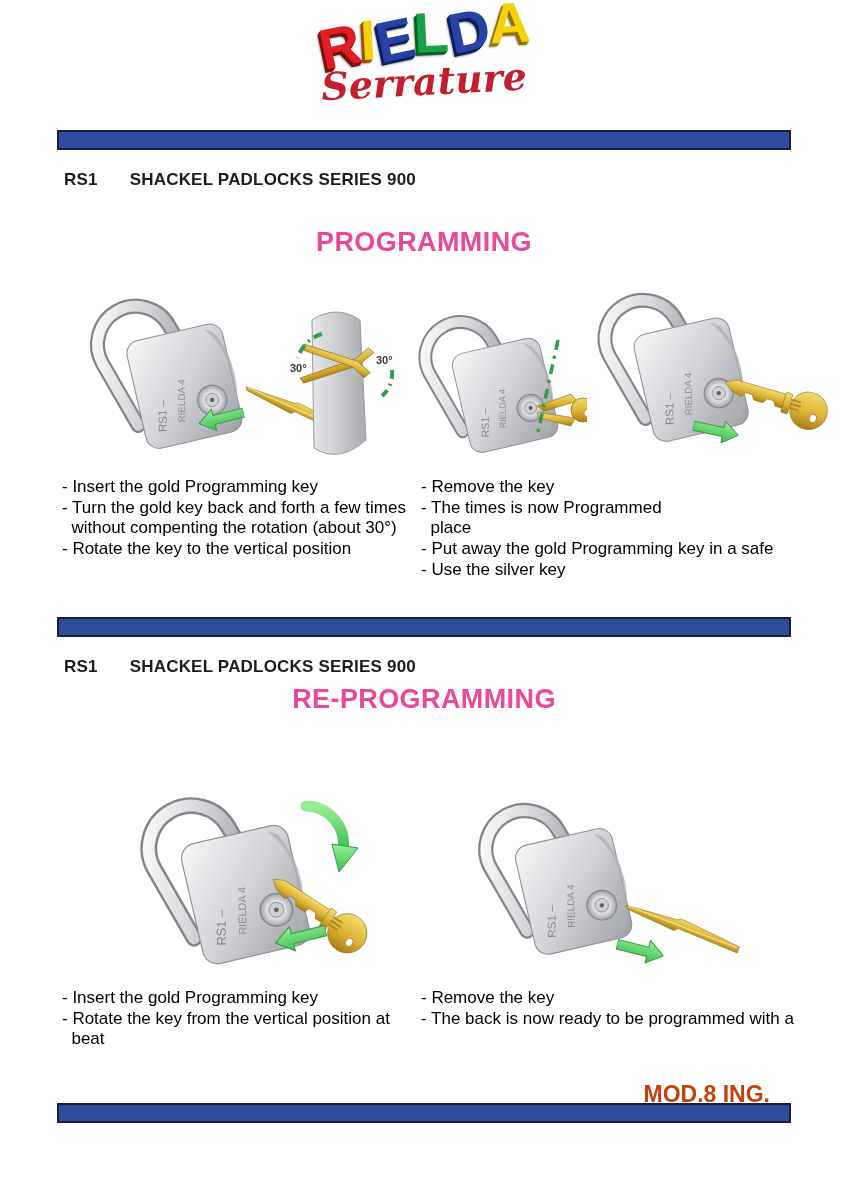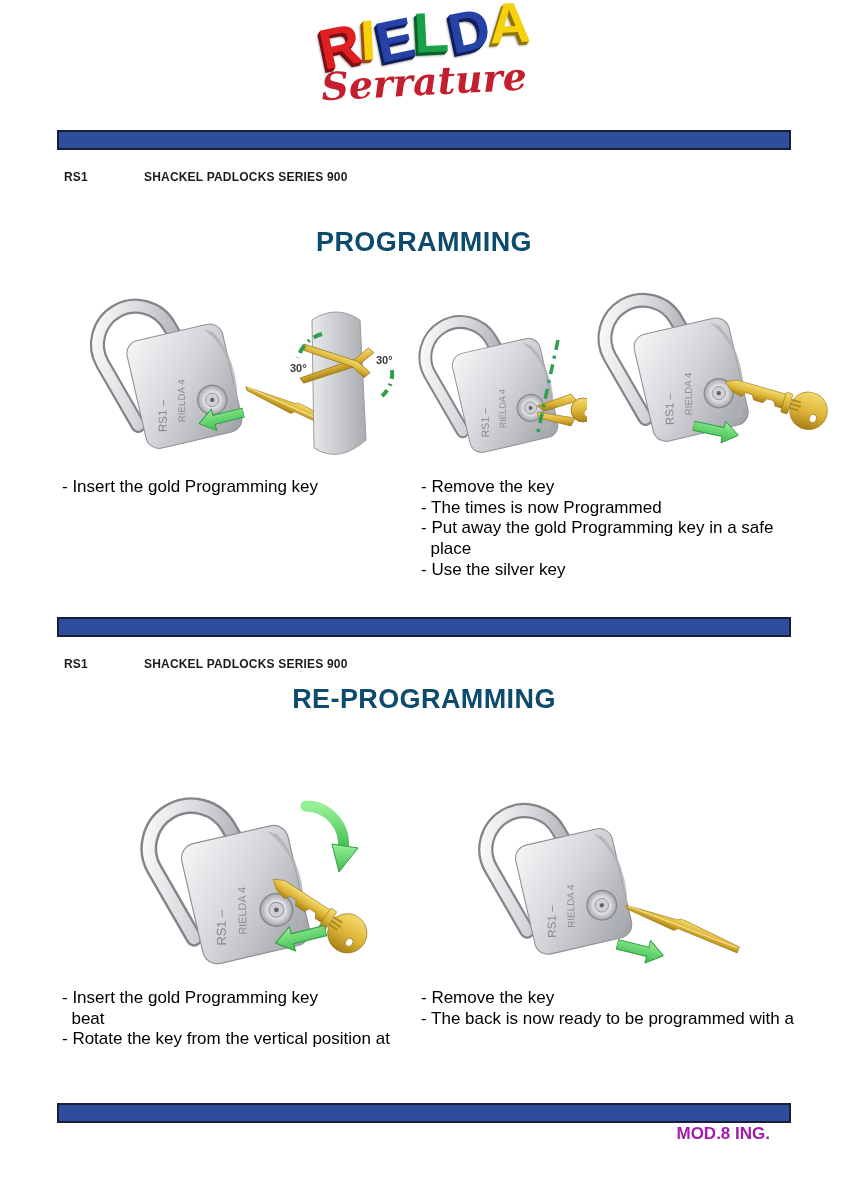--- a/index.html
+++ b/index.html
@@ -9,27 +9,27 @@
   
   .logo{position:absolute;top:8px;left:0;right:0;text-align:center;}
   .logo-word{display:inline-block;transform:rotate(-7deg);line-height:1;white-space:nowrap;}
   .logo-letter{display:inline-block;font-weight:bold;font-size:57px;padding:0 1px;letter-spacing:-2px;}
   .logo-letter:nth-child(odd){transform:rotate(-5deg);}
   .logo-letter:nth-child(even){transform:rotate(4deg) translateY(-3px);}
   .logo-script{margin-top:-6px;font-family:"DejaVu Serif",serif;font-style:italic;font-weight:600;
                font-size:38px;transform:rotate(-3deg);}
 
   .bar{position:absolute;left:57px;width:730px;height:16px;background:#2e4d9c;border:2px solid #1d1d3a;}
-  .sec-head{position:absolute;left:64px;font-size:12px;font-weight:600;color:#1c1b1d;display:flex;gap:56px;letter-spacing:0.2px;}
+  .sec-head{position:absolute;left:64px;font-size:17px;font-weight:600;color:#1c1b1d;display:flex;gap:32px;letter-spacing:0.2px;}
   .red-title{position:absolute;left:0;right:0;text-align:center;font-size:27px;font-weight:800;
-             color:#0c4a6e;letter-spacing:0.4px;}
+             color:#ec4899;letter-spacing:0.4px;}
   .instr{position:absolute;font-size:17px;line-height:1.22;color:#000000;}
   .instr-line{white-space:pre-wrap;}
   .scene{position:absolute;}
-  .footer-label{position:absolute;top:1124px;right:78px;font-size:17px;font-weight:600;color:#a21caf;}
+  .footer-label{position:absolute;top:1081px;right:78px;font-size:23px;font-weight:600;color:#c2410c;}
 </style>
 </head>
 <body>
 
 <div class="page">
 
   <svg width="0" height="0" style="position:absolute">
     <defs>
       <linearGradient id="gSilverBody" x1="0" y1="0" x2="1" y2="1">
         <stop offset="0" stop-color="#f7f7f9"></stop>
@@ -154,26 +154,29 @@
   </svg>
 
   <svg class="scene" style="left:558px;top:266px" width="285" height="206" viewBox="0 0 285 206">
     <use href="#padlock" x="0" y="4" width="212" height="186"></use>
     <use href="#goldkey" width="115" height="42" transform="translate(170,102) rotate(16)"></use>
     <use href="#greenArrowR" width="46" height="24" transform="translate(138,148) rotate(12)"></use>
   </svg>
 
   <div class="instr" style="left:62px;top:477px;width:356px">
       <div class="instr-line">- Insert the gold Programming key</div>
+      <div class="instr-line">- Turn the gold key back and forth a few times</div>
+      <div class="instr-line">  without compenting the rotation (about 30°)</div>
+      <div class="instr-line">- Rotate the key to the vertical position</div>
     </div>
   <div class="instr" style="left:421px;top:477px;width:380px">
       <div class="instr-line">- Remove the key</div>
       <div class="instr-line">- The times is now Programmed</div>
+      <div class="instr-line">  place</div>
       <div class="instr-line">- Put away the gold Programming key in a safe</div>
-      <div class="instr-line">  place</div>
       <div class="instr-line">- Use the silver key</div>
     </div>
 
   <div class="bar" style="top:617px"></div>
 
   <div class="sec-head" style="top:657px">
     <span>RS1</span>
     <span>SHACKEL PADLOCKS SERIES 900</span>
   </div>
 
@@ -188,22 +191,22 @@
   </svg>
 
   <svg class="scene" style="left:438px;top:778px" width="352" height="206" viewBox="0 0 352 206">
     <use href="#padlock" x="0" y="2" width="216" height="189"></use>
     <use href="#goldblade" width="124" height="18" transform="translate(190,120) rotate(21)"></use>
     <use href="#greenArrowR" width="48" height="25" transform="translate(182,154) rotate(14)"></use>
   </svg>
 
   <div class="instr" style="left:62px;top:988px;width:356px">
       <div class="instr-line">- Insert the gold Programming key</div>
+      <div class="instr-line">- Rotate the key from the vertical position at</div>
       <div class="instr-line">  beat</div>
-      <div class="instr-line">- Rotate the key from the vertical position at</div>
     </div>
   <div class="instr" style="left:421px;top:988px;width:390px">
       <div class="instr-line">- Remove the key</div>
       <div class="instr-line">- The back is now ready to be programmed with a</div>
     </div>
 
   <div class="bar" style="top:1103px"></div>
   <div class="footer-label">MOD.8 ING.</div>
 
 </div>

